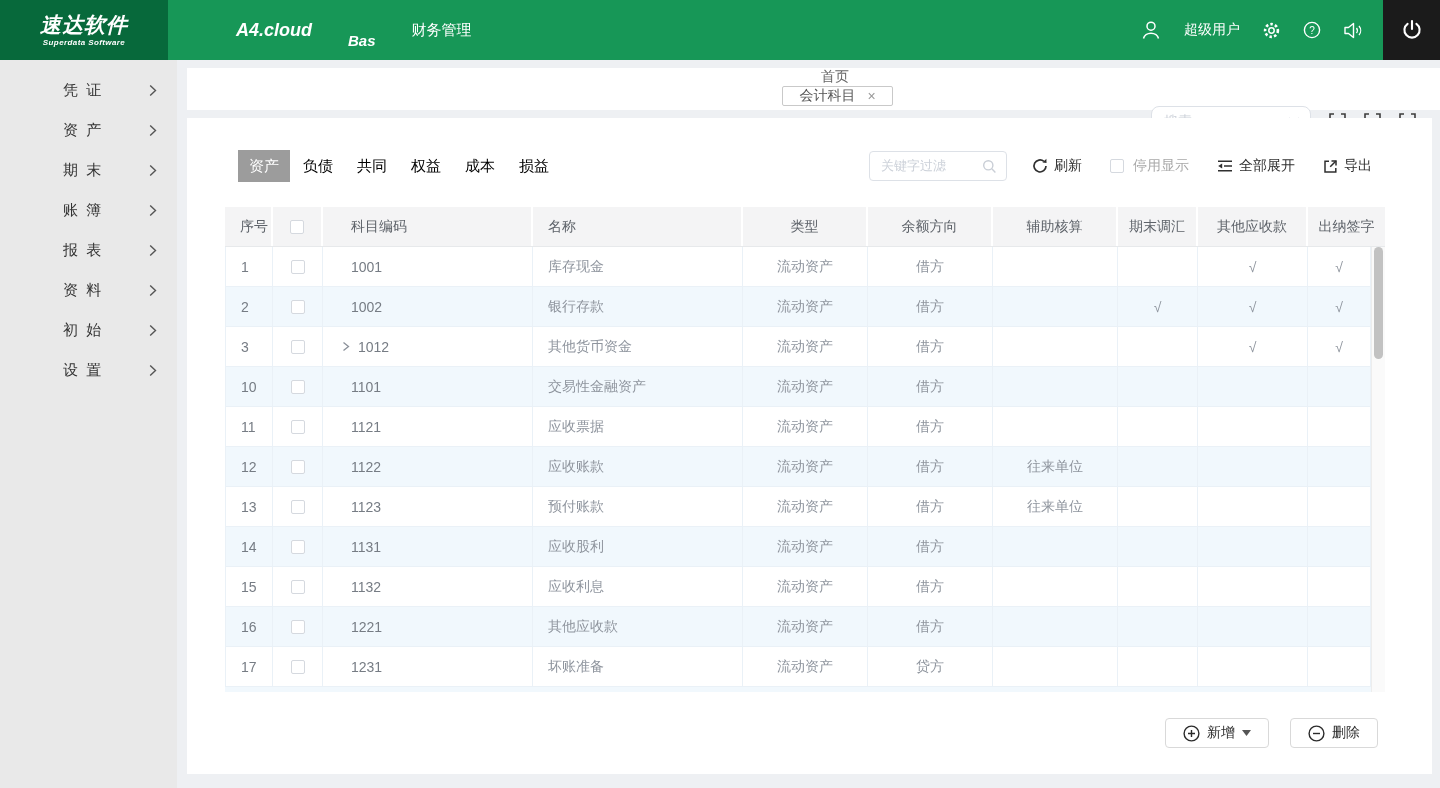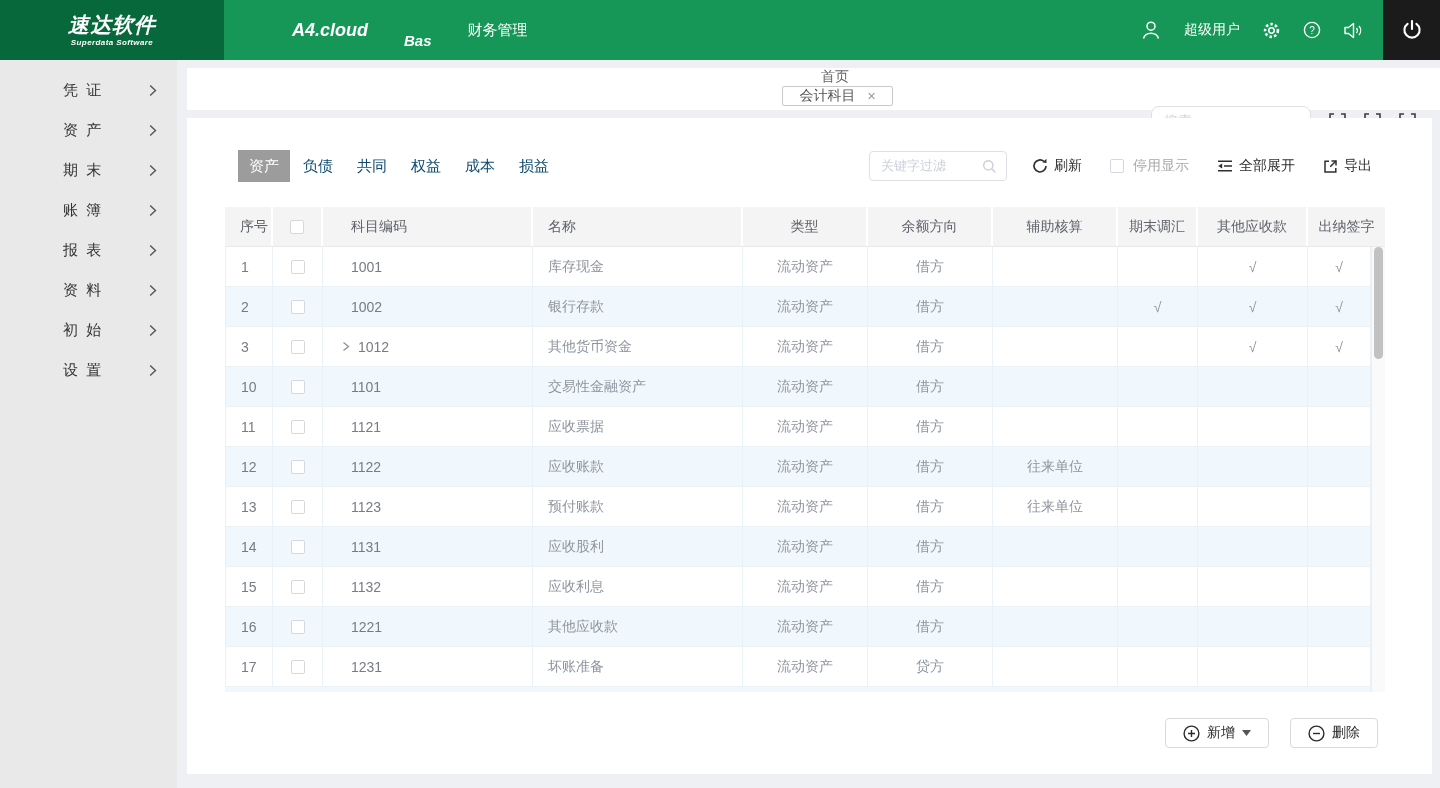--- a/index.html
+++ b/index.html
@@ -2,21 +2,21 @@
 <html><head>
 <meta charset="utf-8">
 <style>
   html,body{margin:0;padding:0;}
   body{width:1440px;height:788px;overflow:hidden;background:#eef0f3;
        font-family:"Liberation Sans","DejaVu Sans",sans-serif;}
   .app{position:relative;width:1440px;height:788px;}
 
   
   .topbar{position:absolute;top:0;left:0;width:1440px;height:60px;background:#179757;display:flex;align-items:center;}
-  .logo{width:224px;height:60px;background:#07693B;color:#fff;display:flex;flex-direction:column;align-items:center;justify-content:center;flex:none;}
+  .logo{width:168px;height:60px;background:#07693B;color:#fff;display:flex;flex-direction:column;align-items:center;justify-content:center;flex:none;}
   .logo-title{font-size:21px;font-weight:bold;font-style:italic;letter-spacing:1px;line-height:1;}
   .logo-sub{font-size:8px;font-weight:bold;font-style:italic;margin-top:3px;letter-spacing:.4px;}
   .topnav{display:flex;align-items:center;margin-left:68px;gap:36px;color:#fff;}
   .nav-a4{font-size:18px;font-weight:bold;font-style:italic;cursor:pointer;}
   .nav-bas{font-size:15px;font-weight:bold;font-style:italic;cursor:pointer;margin-top:21px;}
   .nav-fin{font-size:15px;cursor:pointer;}
   .top-right{margin-left:auto;display:flex;align-items:center;gap:22px;color:#fff;padding-right:20px;}
   .hicon{display:inline-flex;align-items:center;cursor:pointer;}
   .username{font-size:14px;}
   .power{width:57px;height:60px;background:#1B1B1B;display:flex;align-items:center;justify-content:center;flex:none;cursor:pointer;}
@@ -34,21 +34,21 @@
   .tab-close{color:#999;font-size:14px;cursor:pointer;line-height:1;}
   .tabbar-right{margin-left:auto;display:flex;align-items:center;gap:18px;padding-right:24px;}
   .search-select{width:160px;height:30px;box-sizing:border-box;border:1px solid #dde1e7;border-radius:8px;display:flex;align-items:center;justify-content:space-between;padding:0 10px;background:#fff;}
   .search-select input{border:none;outline:none;width:110px;font-size:14px;color:#666;background:transparent;font-family:inherit;}
   .search-select input::placeholder{color:#ccd1d9;}
   .bracket-icon{display:inline-flex;cursor:pointer;}
 
   
   .panel{position:absolute;top:118px;left:187px;width:1245px;height:656px;background:#fff;}
   .cat-row{position:absolute;top:32px;left:51px;display:flex;align-items:center;}
-  .cat-tab{display:inline-flex;align-items:center;height:32px;padding:0 11px;margin-right:2px;font-size:15px;color:#0c4a6e;cursor:pointer;}
+  .cat-tab{display:inline-flex;align-items:center;height:32px;padding:0 11px;margin-right:2px;font-size:15px;color:#000000;cursor:pointer;}
   .cat-tab.active{background:#9c9c9c;color:#fff;}
   .controls{position:absolute;top:33px;right:60px;display:flex;align-items:center;}
   .filter-box{width:138px;height:30px;box-sizing:border-box;border:1px solid #dde1e7;border-radius:4px;display:flex;align-items:center;justify-content:space-between;padding:0 9px;margin-right:25px;}
   .filter-box input{border:none;outline:none;width:95px;font-size:13px;color:#666;background:transparent;font-family:Liberation Serif, serif;}
   .filter-box input::placeholder{color:#ccd1d9;}
   .ctrl-btn{display:inline-flex;align-items:center;gap:6px;font-size:14px;color:#2f2f2f;cursor:pointer;margin-right:28px;white-space:nowrap;}
   .ctrl-btn:last-child{margin-right:0;}
   .ctrl-check{display:inline-flex;align-items:center;gap:9px;margin-right:28px;}
   .ctrl-label-muted{font-size:14px;color:#a8a8a8;}
   .cb{width:14px;height:14px;box-sizing:border-box;border:1px solid #d5d9df;border-radius:2px;background:#fff;display:inline-block;cursor:pointer;flex:none;}

